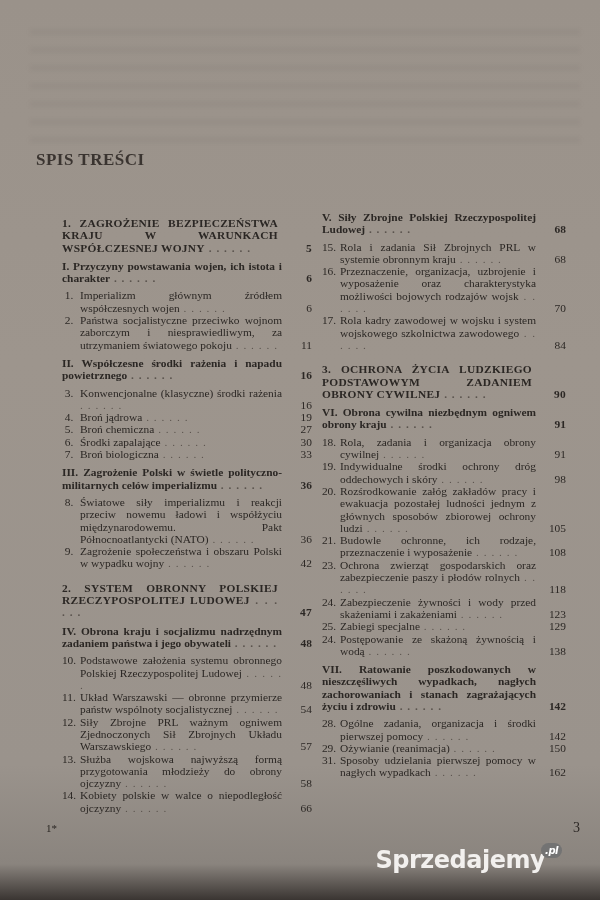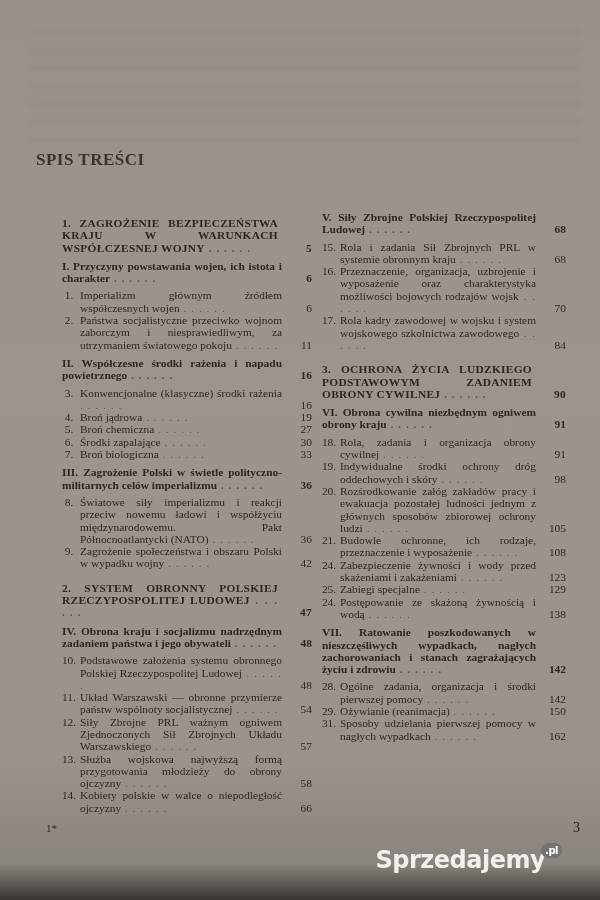--- a/index.html
+++ b/index.html
@@ -23,21 +23,21 @@
   .txt { flex:1; text-align:justify; padding-right:30px; position:relative; }
   .pg  { position:absolute; right:0; bottom:0; width:26px; text-align:right; }
   .dots { letter-spacing:1px; color:#5a534d; }
   .part { font-weight:bold; text-transform:uppercase; margin:12px 0 6px 12px; letter-spacing:0.3px; }
   .part .txt { padding-right:34px; }
   .sec  { font-weight:bold; margin:6px 0 5px 12px; }
   .item { margin-left:8px; }
   .folio { position:absolute; left:46px; top:822px; font-size:11px; }
   .pagenum { position:absolute; right:20px; top:820px; font-size:14px; }
   .logo { position:absolute; right:38px; top:846px; font-family:"DejaVu Sans", sans-serif; font-weight:bold; font-size:24px; color:#f2f0ee; letter-spacing:-0.5px; }
-  .logo .pl { display:inline-block; background:#737373; color:#fff; font-size:10px; border-radius:9px; padding:2px 4px; position:relative; top:-14px; margin-left:-4px; }
+  .logo .pl { display:inline-block; background:#737373; color:#fff; font-size:10px; border-radius:9px; padding:2px 4px; position:relative; top:-14px; margin-left:-4px;font-style:italic; }
 </style>
 </head>
 <body>
 
 <div class="ghost"></div>
 <div class="title">SPIS TREŚCI</div>
 
 <div class="col left" id="col-left">
     <div class="entry part">
       <span class="txt"><span>1. ZAGROŻENIE BEZPIECZEŃSTWA KRAJU W WARUNKACH WSPÓŁCZESNEJ WOJNY</span><span class="dots"> . . . . . .</span></span>
@@ -176,20 +176,25 @@
       <span class="num">20.</span>
       <span class="txt"><span>Rozśrodkowanie załóg zakładów pracy i ewakuacja pozostałej ludności jednym z głównych sposobów zbiorowej ochrony ludzi</span><span class="dots"> . . . . . .</span></span>
       <span class="pg">105</span>
     </div>
     <div class="entry item">
       <span class="num">21.</span>
       <span class="txt"><span>Budowle ochronne, ich rodzaje, przeznaczenie i wyposażenie</span><span class="dots"> . . . . . .</span></span>
       <span class="pg">108</span>
     </div>
     <div class="entry item">
+      <span class="num">23.</span>
+      <span class="txt"><span>Ochrona zwierząt gospodarskich oraz zabezpieczenie paszy i płodów rolnych</span><span class="dots"> . . . . . .</span></span>
+      <span class="pg">118</span>
+    </div>
+    <div class="entry item">
       <span class="num">24.</span>
       <span class="txt"><span>Zabezpieczenie żywności i wody przed skażeniami i zakażeniami</span><span class="dots"> . . . . . .</span></span>
       <span class="pg">123</span>
     </div>
     <div class="entry item">
       <span class="num">25.</span>
       <span class="txt"><span>Zabiegi specjalne</span><span class="dots"> . . . . . .</span></span>
       <span class="pg">129</span>
     </div>
     <div class="entry item">

